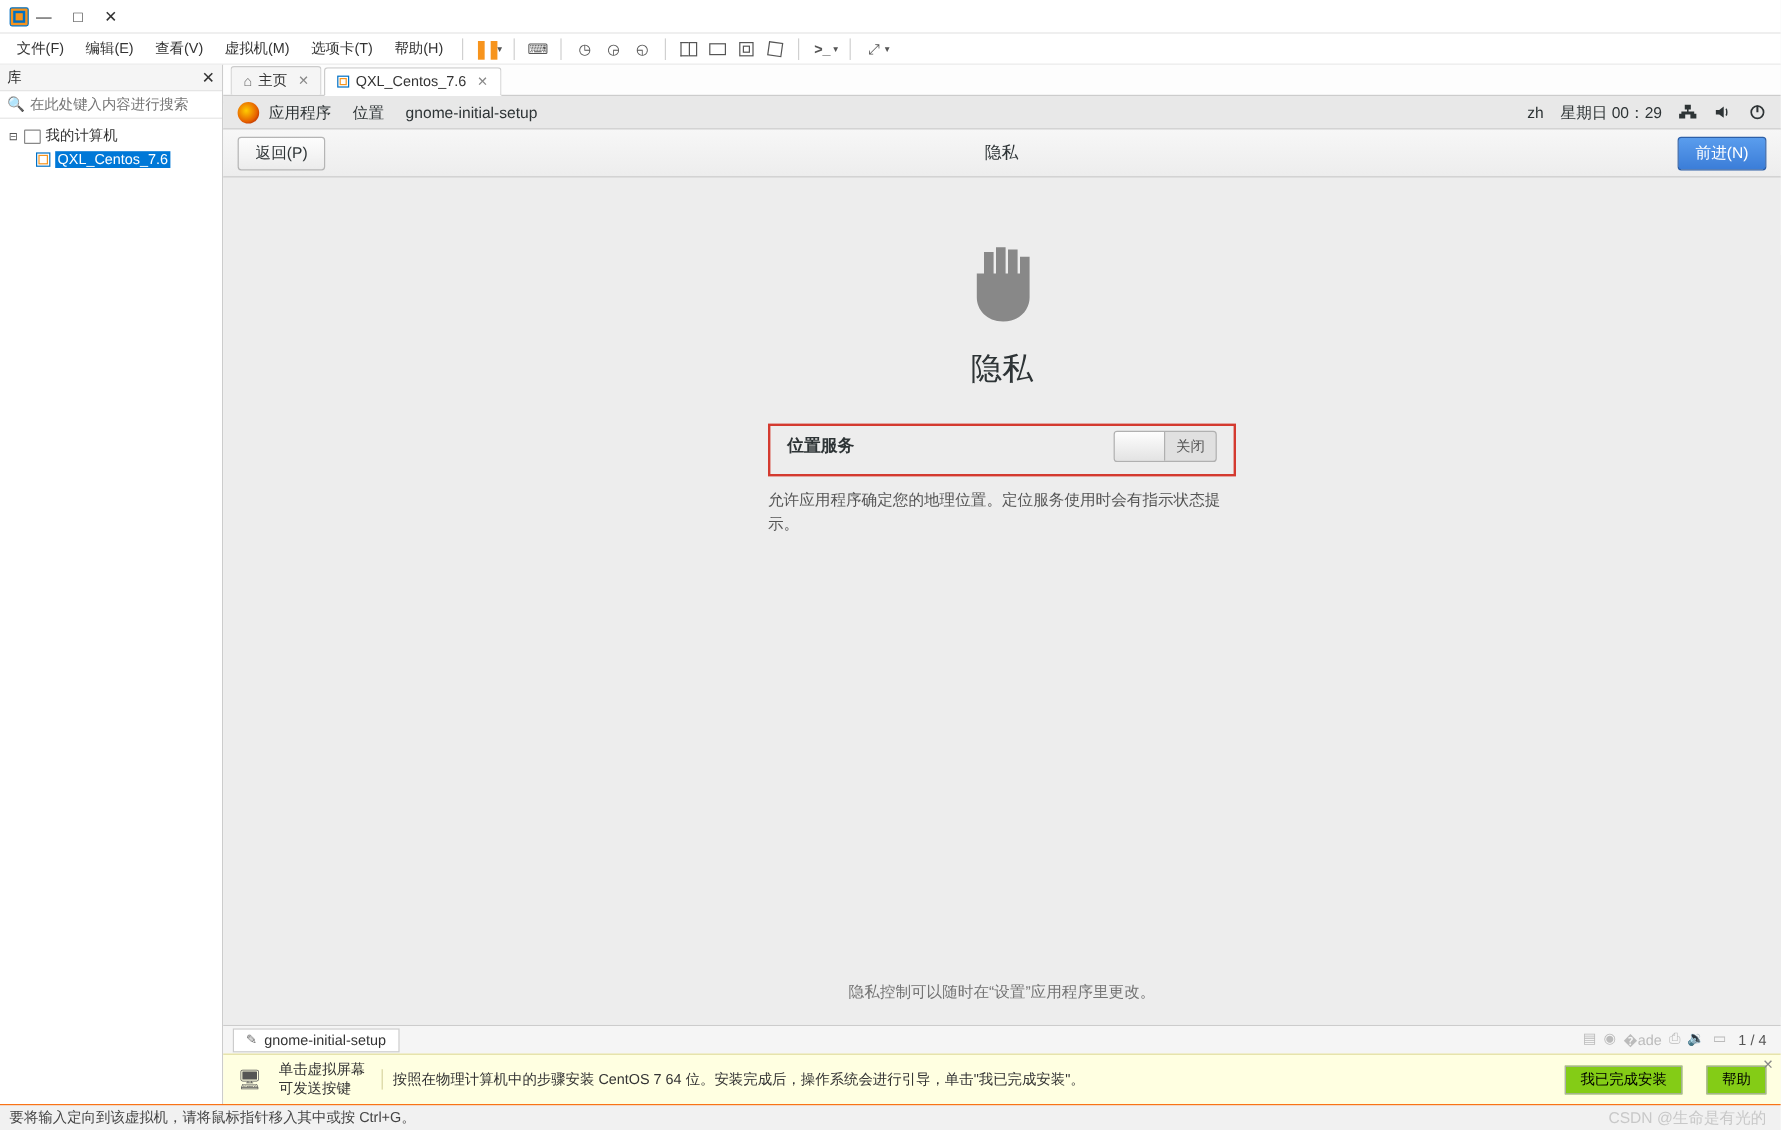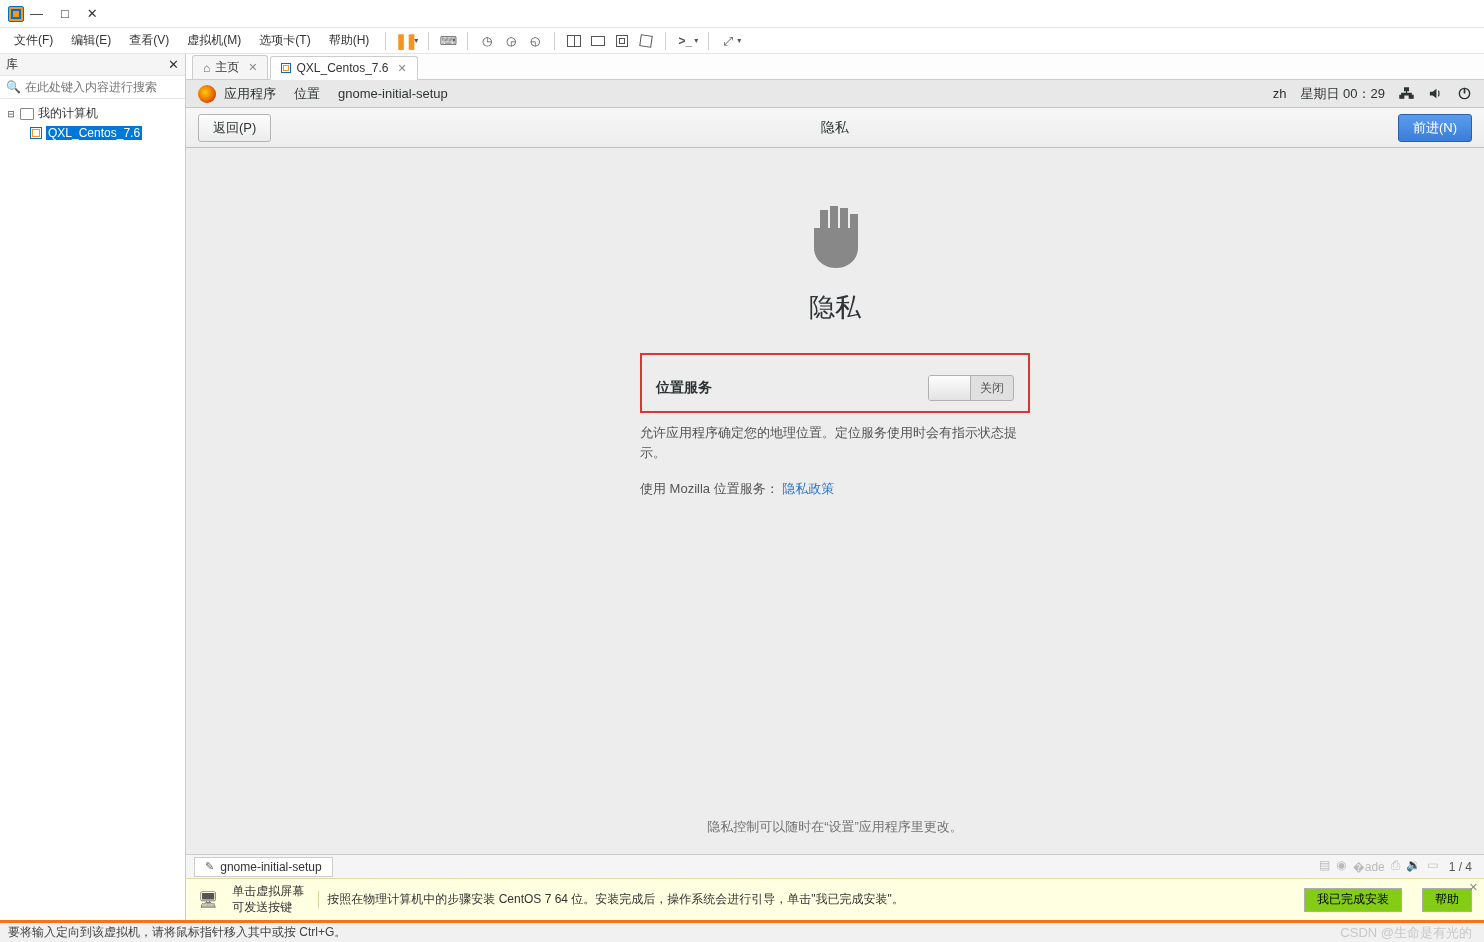--- a/index.html
+++ b/index.html
@@ -65,21 +65,21 @@
 .gnome-header { height: 40px; background: linear-gradient(#f7f7f7,#ededed); border-bottom: 1px solid #c0c0c0; display: flex; align-items: center; padding: 0 12px; }
 .gnome-btn { height: 28px; padding: 0 14px; border: 1px solid #b5b5b5; border-radius: 3px; background: linear-gradient(#fdfdfd,#ececec); font-size: 13px; cursor: pointer; color: #2e3436; display:flex; align-items:center;}
 .gnome-btn.primary { background: linear-gradient(#5a9ded,#3b7dd8); border-color: #2d5fa7; color: #fff; }
 .gnome-header .title { flex: 1; text-align: center; font-size: 14px; color: #2e3436; font-weight: 500; }
 
 
 .gnome-body { flex: 1; background: #ededed; display: flex; flex-direction: column; align-items: center; padding-top: 50px; position: relative; }
 .hand-icon { width: 70px; height: 80px; position: relative; margin-bottom: 12px; }
 .hand-icon svg { width: 100%; height: 100%; }
 .gnome-body h1 { font-size: 26px; font-weight: 500; color: #2e3436; margin-bottom: 28px; }
-.privacy-box { width: 390px; border: 2px solid #d43a2f; padding: 20px 14px 10px; display: flex; align-items: center; justify-content: space-between; }
+.privacy-box { width: 390px; border: 2px solid #d43a2f; padding: 4px 14px 10px; display: flex; align-items: center; justify-content: space-between; }
 .privacy-box .lbl { font-size: 14px; font-weight: 600; color: #2e3436; }
 .switch { width: 86px; height: 26px; border: 1px solid #b0b0b0; border-radius: 3px; background: #e0e0e0; display: flex; align-items: center; cursor: pointer; overflow:hidden; }
 .switch .knob { width: 42px; height: 100%; background: linear-gradient(#fdfdfd,#e3e3e3); border-right: 1px solid #b0b0b0; }
 .switch .slabel { flex: 1; text-align: center; font-size: 12px; color: #555; }
 .desc { width: 390px; font-size: 13px; color: #555; margin-top: 10px; line-height: 1.5; }
 .desc2 { width: 390px; font-size: 13px; color: #555; margin-top: 18px; }
 .desc2 a { color: #2a76c6; text-decoration: none; cursor: pointer; }
 .gnome-footer-note { position: absolute; bottom: 18px; font-size: 13px; color: #737373; }
 
 
@@ -92,21 +92,21 @@
 
 
 .hintbar { height: 42px; background: #ffffe1; border-top: 1px solid #e0dca0; display: flex; align-items: center; padding: 0 12px; font-size: 12px; gap: 14px; position:relative;}
 .hintbar .ic { font-size: 16px; color: #555; }
 .hintbar .msg1 { line-height: 1.3; }
 .hintbar .msg2 { flex: 1; padding-left: 8px; border-left: 1px solid #d8d4a0; font-size: 12px;}
 .hintbar .btn { height: 24px; padding: 0 12px; border: 1px solid #adadad; background: #84cc16; cursor: pointer; font-size: 12px; margin-left: 6px; }
 .hintbar .close-x { position:absolute; top:2px; right:6px; font-size:11px; color:#888; cursor:pointer;}
 
 
-.statusbar { height: 22px; background: #f1f1f1; border-top: 3px solid #f97316; display: flex; align-items: center; padding: 0 8px; font-size: 12px; color: #444; }
+.statusbar { height: 22px; background: #f1f1f1; border-top: 1px solid #f97316; display: flex; align-items: center; padding: 0 8px; font-size: 12px; color: #444; }
 .statusbar .spacer { flex: 1; }
 .watermark { color: #c8c8c8; font-size: 13px; padding-right: 4px; }
 </style>
 </head>
 <body>
 
 <div class="titlebar">
   <span class="logo"></span>
   <div class="winctl">
     <span>—</span>
@@ -239,24 +239,20 @@
       </div>
       <h1>隐私</h1>
       <div class="privacy-box">
         <span class="lbl">位置服务</span>
         <div class="switch">
           <div class="knob"></div>
           <div class="slabel">关闭</div>
         </div>
       </div>
       <div class="desc">允许应用程序确定您的地理位置。定位服务使用时会有指示状态提示。</div>
-      <div class="desc2">
-        <span>使用  Mozilla 位置服务： </span>
-        <a>隐私政策</a>
-      </div>
       <div class="gnome-footer-note">隐私控制可以随时在“设置”应用程序里更改。</div>
     </div>
 
     <div class="vm-taskrow">
       <div class="task">
         <span class="ic">✎</span>
         <span>gnome-initial-setup</span>
       </div>
       <span class="spacer"></span>
       <span class="tray">

